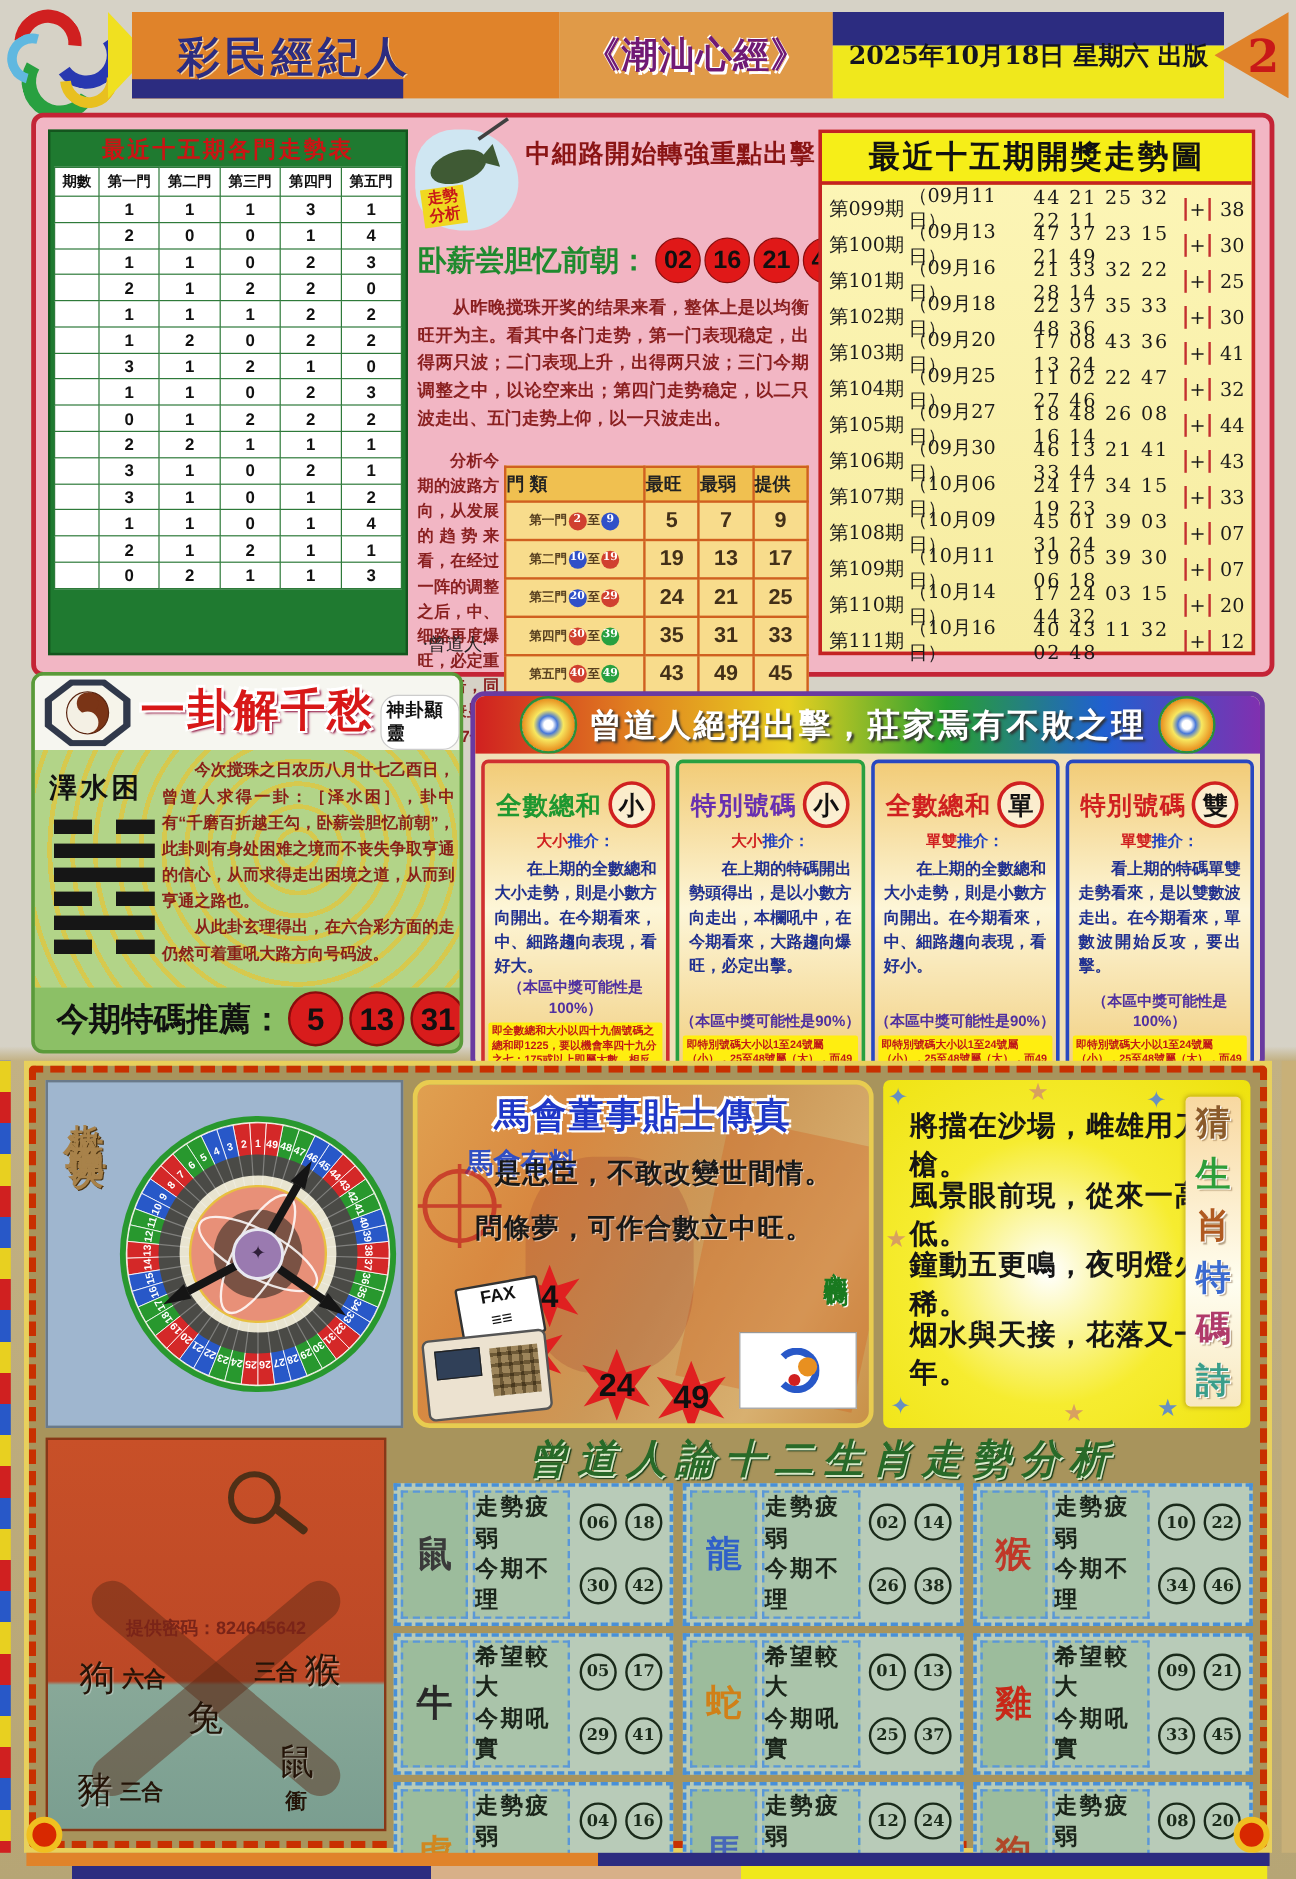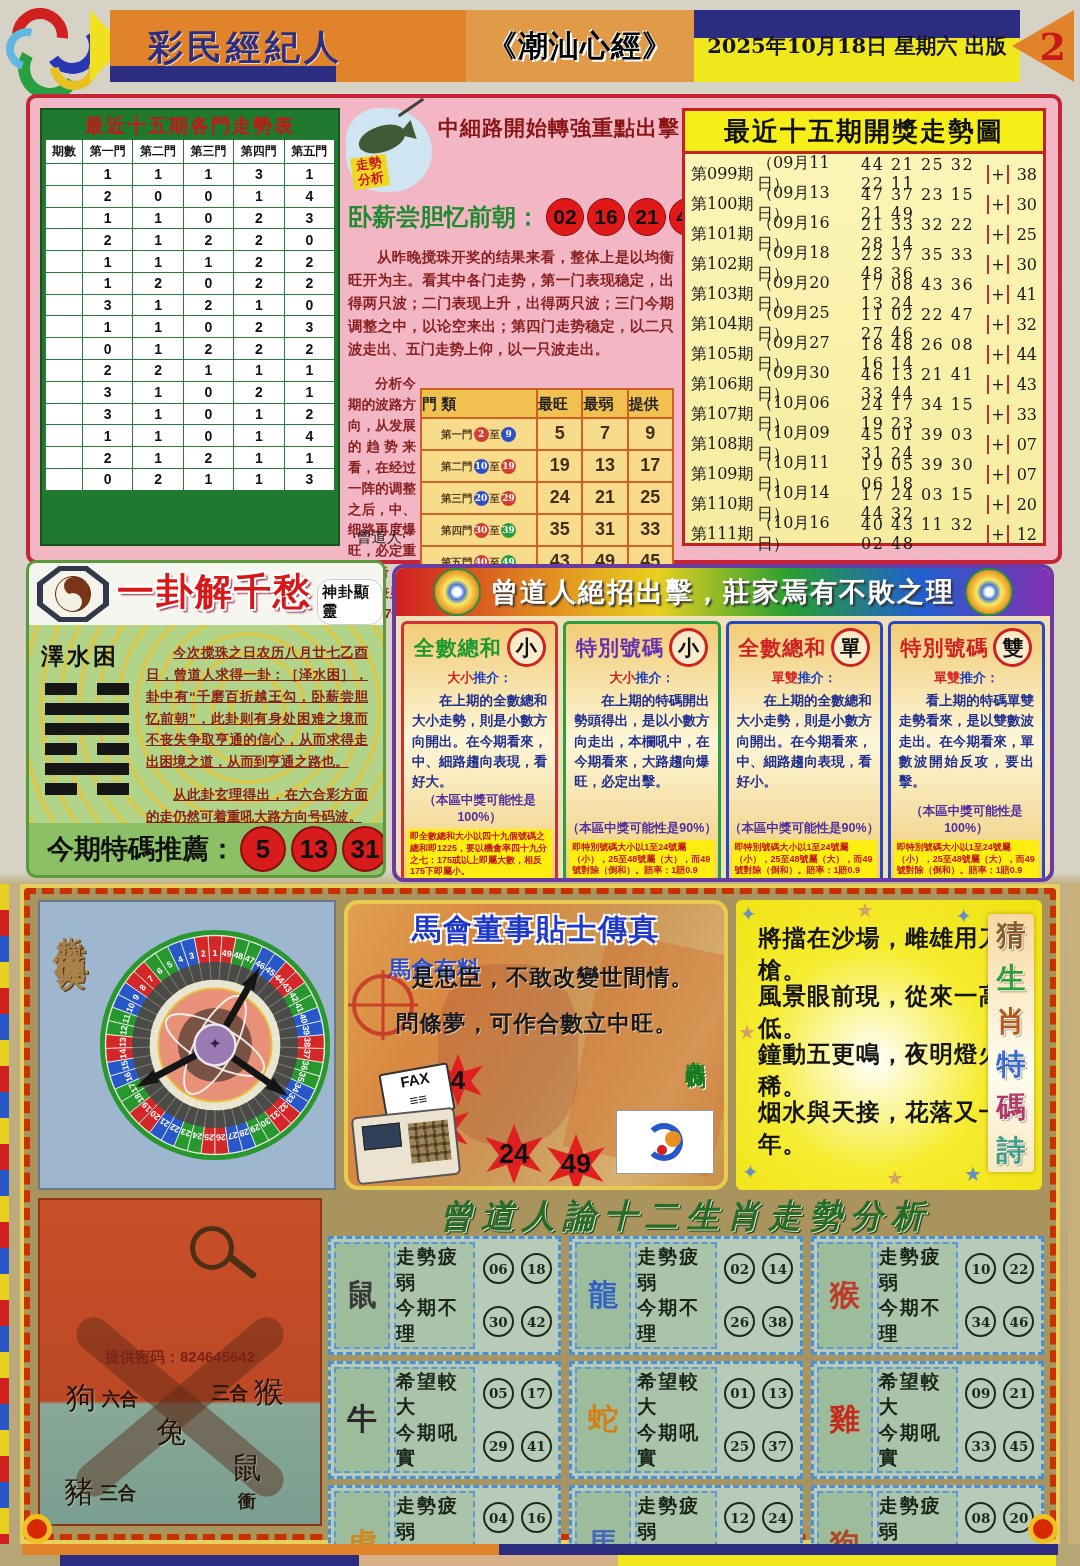--- a/index.html
+++ b/index.html
@@ -14,21 +14,21 @@
   #logo .a2{left:40px;top:12px;width:34px;height:34px;border-width:11px;border-color:transparent #2838b0 #2838b0 transparent;transform:rotate(10deg);}
   #logo .a3{left:14px;top:30px;width:40px;height:40px;border-width:12px;border-color:transparent transparent #28a040 #28a040;transform:rotate(-15deg);}
   #logo .a4{left:2px;top:22px;width:26px;height:26px;border-width:8px;border-color:#60b8e0 transparent transparent #60b8e0;transform:rotate(-30deg);}
   #logo .a5{left:46px;top:36px;width:30px;height:30px;border-width:9px;border-color:transparent #e8c020 #e8c020 transparent;transform:rotate(40deg);}
   #hband{position:absolute;left:104px;top:10px;width:912px;height:72px;}
   .hb-wedge{position:absolute;left:-14px;top:0;width:0;height:0;border-top:36px solid transparent;border-bottom:36px solid transparent;border-left:34px solid #f0e020;}
   .hb-orange{position:absolute;left:6px;top:0;width:356px;height:72px;background:#e0832a;}
   .hb-navybar{position:absolute;left:6px;top:56px;width:226px;height:16px;background:#2c2c80;}
   .brand{position:absolute;left:44px;top:14px;font-size:35px;font-weight:bold;color:#2c2c80;letter-spacing:4px;text-shadow:1px 1px 0 #f8d8a8;}
   .hb-center{position:absolute;left:362px;top:0;width:228px;height:72px;background:#e09a48;display:flex;align-items:center;justify-content:center;}
-  .masthead{font-size:30px;font-weight:bold;color:#000000;letter-spacing:1px;text-shadow:2px 2px 0 #ffffff,-1px -1px 0 #ffffff;}
+  .masthead{font-size:30px;font-weight:bold;color:#701a75;letter-spacing:1px;text-shadow:2px 2px 0 #ffffff,-1px -1px 0 #ffffff;}
   .hb-date{position:absolute;left:590px;top:0;width:326px;height:72px;}
   .hb-date .t{height:28px;background:#2c2c80;}
   .hb-date .b{height:44px;background:#f0e81c;}
   .dateline{position:absolute;left:0;top:22px;width:100%;text-align:center;font-size:21px;font-weight:bold;color:#141420;font-family:"DejaVu Serif",serif;}
   #pageno{position:absolute;left:1012px;top:10px;width:62px;height:72px;background:#e0832a;clip-path:polygon(100% 0,100% 100%,0 50%);display:flex;align-items:center;justify-content:flex-end;}
   #pageno b{font-size:38px;color:#c81818;margin-right:8px;font-family:"DejaVu Serif",serif;}
 
   
   #sec1{position:absolute;left:26px;top:94px;width:1028px;height:462px;background:#f2b6c4;border:4px solid #c42436;border-radius:10px;}
   
@@ -81,36 +81,36 @@
   .yinyang:before{content:"";position:absolute;left:8px;top:0;width:18px;height:18px;border-radius:50%;background:#7a3416;}
   .yinyang:after{content:"";position:absolute;left:8px;bottom:0;width:18px;height:18px;border-radius:50%;background:#f4f0e4;}
   #hextitle{position:absolute;left:88px;top:4px;font-size:37px;font-weight:bold;color:#d81818;letter-spacing:2px;text-shadow:2px 2px 0 #fff,-2px -2px 0 #fff,2px -2px 0 #fff,-2px 2px 0 #fff,3px 3px 2px #803;font-family:"DejaVu Serif",serif;}
   #hexsub{position:absolute;left:288px;top:16px;background:#fff;border-radius:14px;padding:3px 4px;font-size:15px;font-weight:bold;color:#111;letter-spacing:1px;border:1px solid #ccc;}
   #hexbody{position:absolute;left:0;top:62px;right:0;bottom:52px;background:#b2d488;background-image:repeating-radial-gradient(circle at 62% 42%,rgba(250,200,30,0) 0 15px,rgba(250,190,20,.5) 15px 19px);}
   #hexname{position:absolute;left:12px;top:16px;font-size:23px;font-weight:bold;color:#111;letter-spacing:3px;}
   #hexgram{position:absolute;left:16px;top:58px;}
   .hxrow{width:84px;height:12px;margin-bottom:8px;background:#161616;}
   .hxrow.broken{background:linear-gradient(90deg,#161616 0 38%,transparent 38% 62%,#161616 62% 100%);}
   #hexpara{position:absolute;left:106px;top:6px;width:244px;font-size:13.5px;font-weight:bold;color:#8a2018;line-height:1.62;text-align:justify;}
-  #hexpara p{margin:11px;text-indent:2em;text-decoration:underline;}
+  #hexpara p{margin:0;text-indent:2em;}
   #hexfoot{position:absolute;left:12px;bottom:0;width:100%;height:52px;display:flex;align-items:center;padding:0 6px;box-sizing:border-box;gap:4px;}
   #hexfoot .lbl{font-size:27px;font-weight:bold;color:#101010;white-space:nowrap;letter-spacing:0;}
   .ballb{width:42px;height:42px;border-radius:50%;background:#d81c1c;border:2px solid #8a0c0c;color:#101010;font-weight:bold;font-size:26px;display:flex;align-items:center;justify-content:center;flex:0 0 auto;}
 
   
-  #zengpanel{position:absolute;left:392px;top:564px;width:662px;height:318px;border:4px solid #6a3aa0;border-radius:12px;background:#f0e0b8;box-sizing:border-box;overflow:hidden;display:flex;flex-direction:column;}
+  #zengpanel{position:absolute;left:392px;top:576px;width:662px;height:318px;border:4px solid #6a3aa0;border-radius:12px;background:#f0e0b8;box-sizing:border-box;overflow:hidden;display:flex;flex-direction:column;}
   #zbanner{height:56px;background:linear-gradient(90deg,#d02020,#e08020,#e8d020,#28a030,#2060d0,#8030b0);display:flex;align-items:center;justify-content:center;gap:10px;}
   #zbanner .txt{font-size:27px;font-weight:bold;color:#fff;letter-spacing:2px;text-shadow:2px 2px 2px #333;}
   .sun{width:44px;height:44px;border-radius:50%;background:radial-gradient(circle,#fff 12%,#4878d8 24%,#f8e860 40%,#e89020 70%,#d0d8e8 71%);border:2px solid #2a9038;flex:0 0 auto;}
   #zcols{flex:1;display:flex;gap:5px;padding:5px;}
   .zcol{flex:1;border:3px solid #d03030;border-radius:6px;background:linear-gradient(180deg,#f2cc78,#fdf6d8 45%,#f0ca76);display:flex;flex-direction:column;box-sizing:border-box;overflow:hidden;}
   .zcol:nth-child(2){border-color:#28a040;}
   .zcol:nth-child(3){border-color:#2848c0;}
   .zcol:nth-child(4){border-color:#2848c0;}
-  .zcol .trow{display:flex;align-items:center;justify-content:center;gap:5px;padding-top:4px;}
+  .zcol .trow{display:flex;align-items:center;justify-content:center;gap:5px;padding-top:15px;}
   .zcol .tname{font-size:21px;font-weight:bold;letter-spacing:1px;}
   .zcol:nth-child(1) .tname{color:#1e9830;}
   .zcol:nth-child(2) .tname{color:#6830b0;}
   .zcol:nth-child(3) .tname{color:#d02020;}
   .zcol:nth-child(4) .tname{color:#d02020;}
   .tcircle{width:33px;height:33px;border-radius:50%;border:3px solid #d02020;background:rgba(255,255,255,.55);color:#111;font-size:21px;font-weight:bold;display:flex;align-items:center;justify-content:center;}
   .zsub{text-align:center;font-size:13px;font-weight:bold;margin-top:2px;}
   .zsub .st{color:#d02020;} .zsub .sr{color:#2040c0;}
   .ztext{padding:4px 8px 0 8px;font-size:13.5px;font-weight:bold;color:#203090;line-height:1.5;text-indent:2em;text-align:justify;}
   .zposs{margin-top:auto;text-align:center;font-size:12.5px;font-weight:bold;color:#5030a0;}

